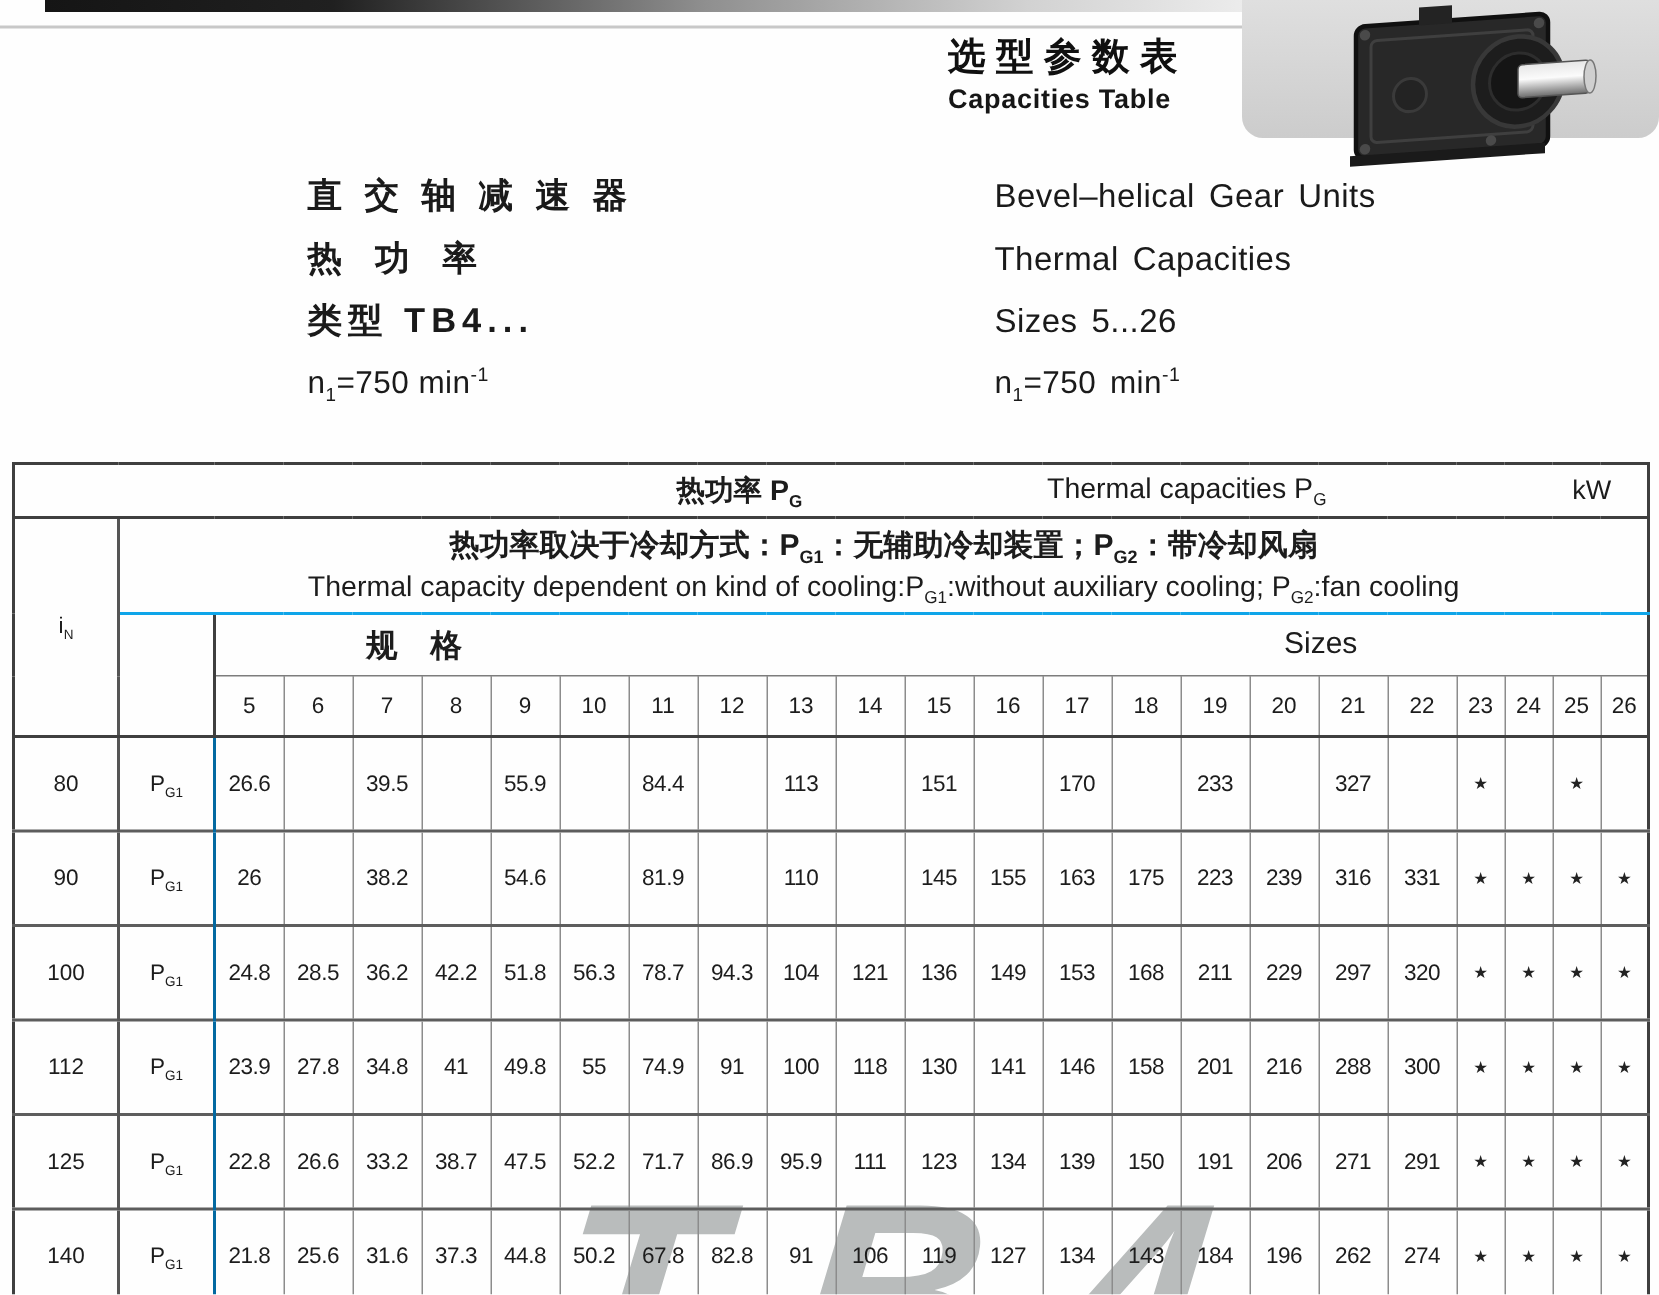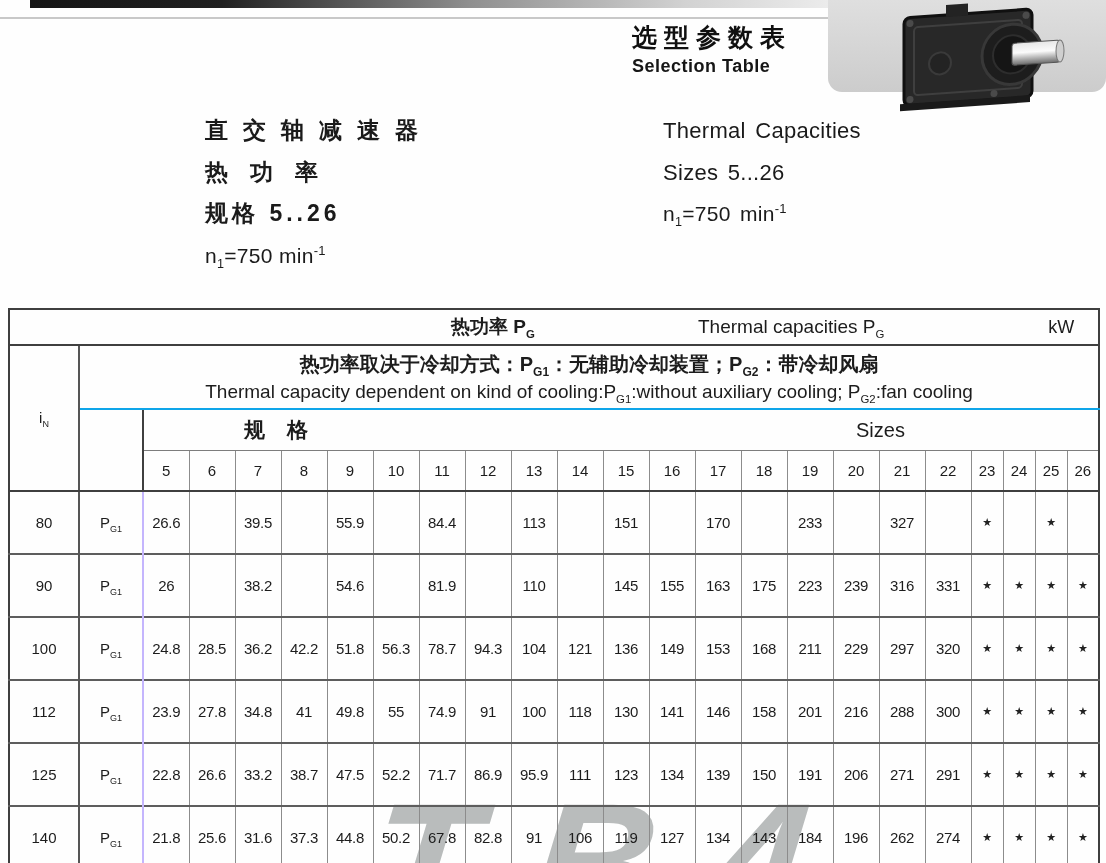--- a/index.html
+++ b/index.html
@@ -71,35 +71,35 @@
   .sizes-wrap { position: relative; height: 40px; }
   .sizes-wrap > span { position: absolute; top: 50%; transform: translateY(-50%); white-space: nowrap; }
   .sizes-cn { left: 100px; font-size: 21px; font-weight: bold; letter-spacing: 22px; }
   .sizes-en { left: 712px; font-size: 20px; }
   .size-col {
     height: 40px; border-left: 1px solid #8c8c8c; border-bottom: 2px solid #3f3f3f;
     font-size: 15px;
   }
   .data-row td { height: 63px; border-top: 2px solid #5d5d5d; }
   .in-cell { border-right: 2px solid #555; font-size: 16px; }
-  .p-cell { border-right: 2px solid #c4b5fd; font-size: 16px; margin-left: 48px; }
+  .p-cell { border-right: 2px solid #0369a1; font-size: 16px; margin-left: 48px; }
   .val-cell { border-left: 1px solid #8c8c8c; font-size: 14.5px; letter-spacing: -0.3px; }
   .val-cell.star { font-size: 11px; color: #222; }
 </style>
 </head>
 <body>
 
 <div class="page">
 
   <div class="top-bar"></div>
   <div class="top-rule"></div>
 
   <div class="sel-heading">
     <div class="sel-cn">选型参数表</div>
-    <div class="sel-en">Selection Table</div>
+    <div class="sel-en">Capacities Table</div>
   </div>
 
   <div class="product-card">
     <div class="gear-art">
       <svg width="210" height="114" viewBox="0 0 210 114">
         <defs>
           <linearGradient id="shaftGrad" x1="0" y1="0" x2="0" y2="1">
             <stop offset="0" stop-color="#e6e6e6"></stop>
             <stop offset="0.45" stop-color="#fbfbfb"></stop>
             <stop offset="1" stop-color="#6c6c6c"></stop>
@@ -120,25 +120,26 @@
           <circle cx="120" cy="90" r="3.5" fill="#4a4a4a"></circle>
           <rect x="26" y="94" width="130" height="7" fill="#1a1a1a"></rect>
         </g>
       </svg>
     </div>
   </div>
 
   <div class="title-col title-cn">
     <div class="t-line ls-a">直交轴减速器</div>
     <div class="t-line ls-b">热功率</div>
-    <div class="t-line ls-c">规格 5..26</div>
+    <div class="t-line ls-c">类型 TB4...</div>
     <div class="t-line speed-line"><span>n</span><sub>1</sub><span>=750 min</span><sup>-1</sup></div>
   </div>
 
   <div class="title-col title-en">
+    <div class="t-line">Bevel–helical Gear Units</div>
     <div class="t-line">Thermal Capacities</div>
     <div class="t-line">Sizes 5...26</div>
     <div class="t-line speed-line"><span>n</span><sub>1</sub><span>=750 min</span><sup>-1</sup></div>
   </div>
 
   <div class="watermark">TB4</div>
 
   <table class="main-table">
     <colgroup>
       <col style="width:70px">

